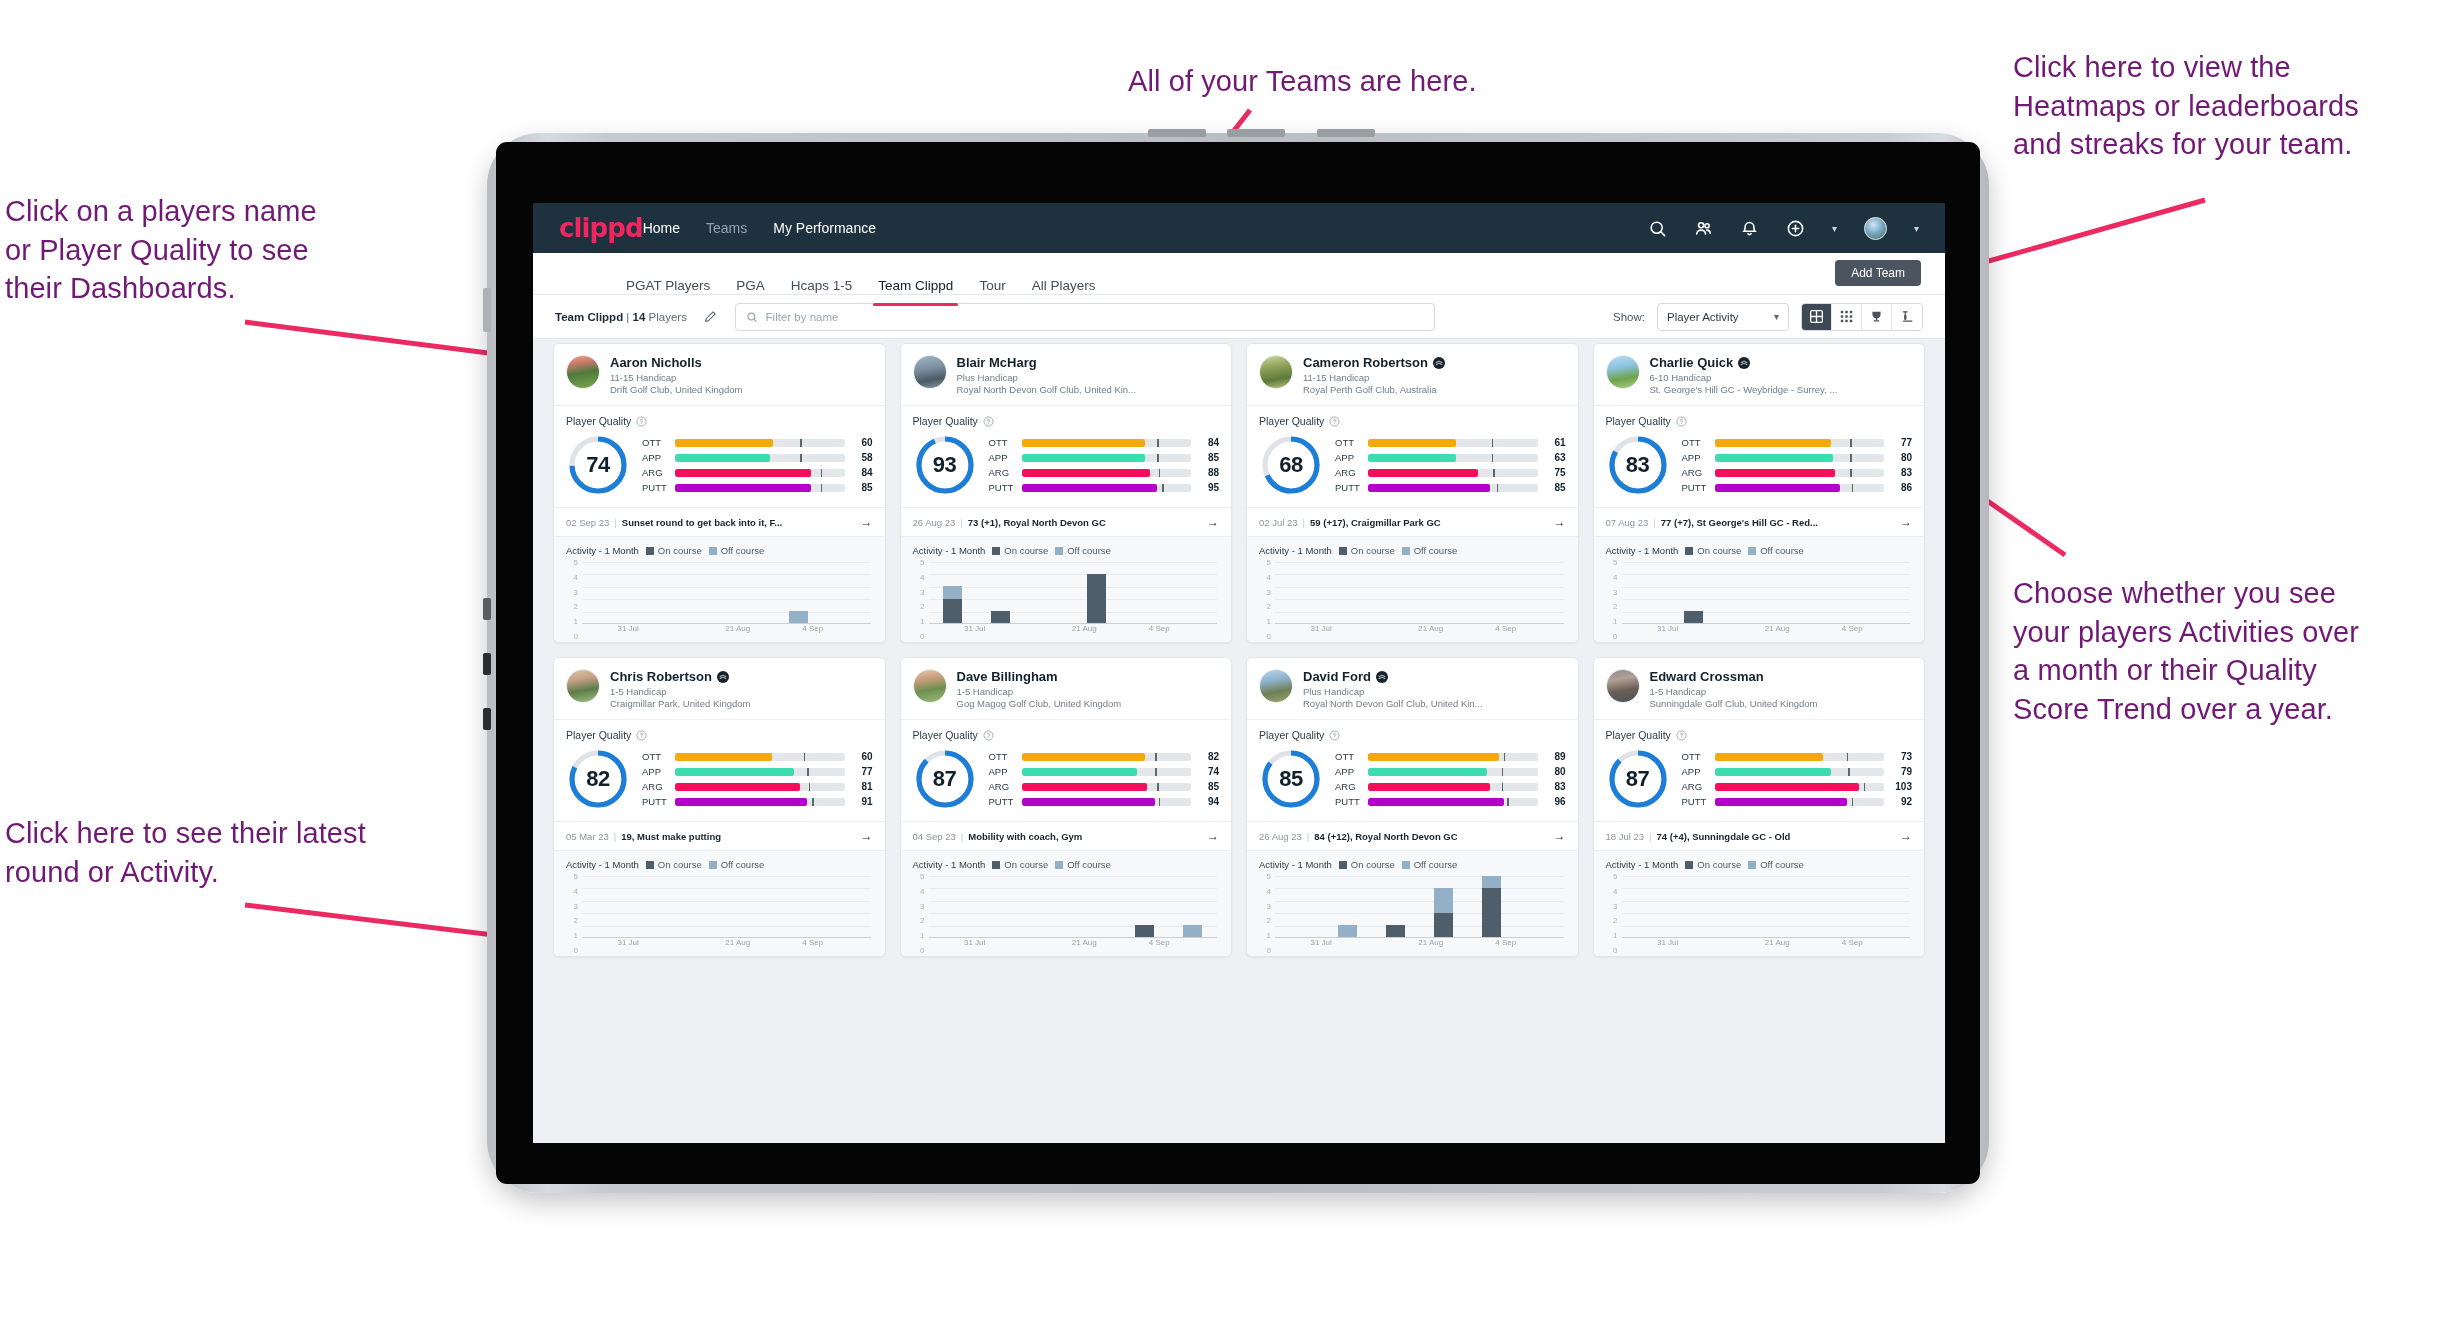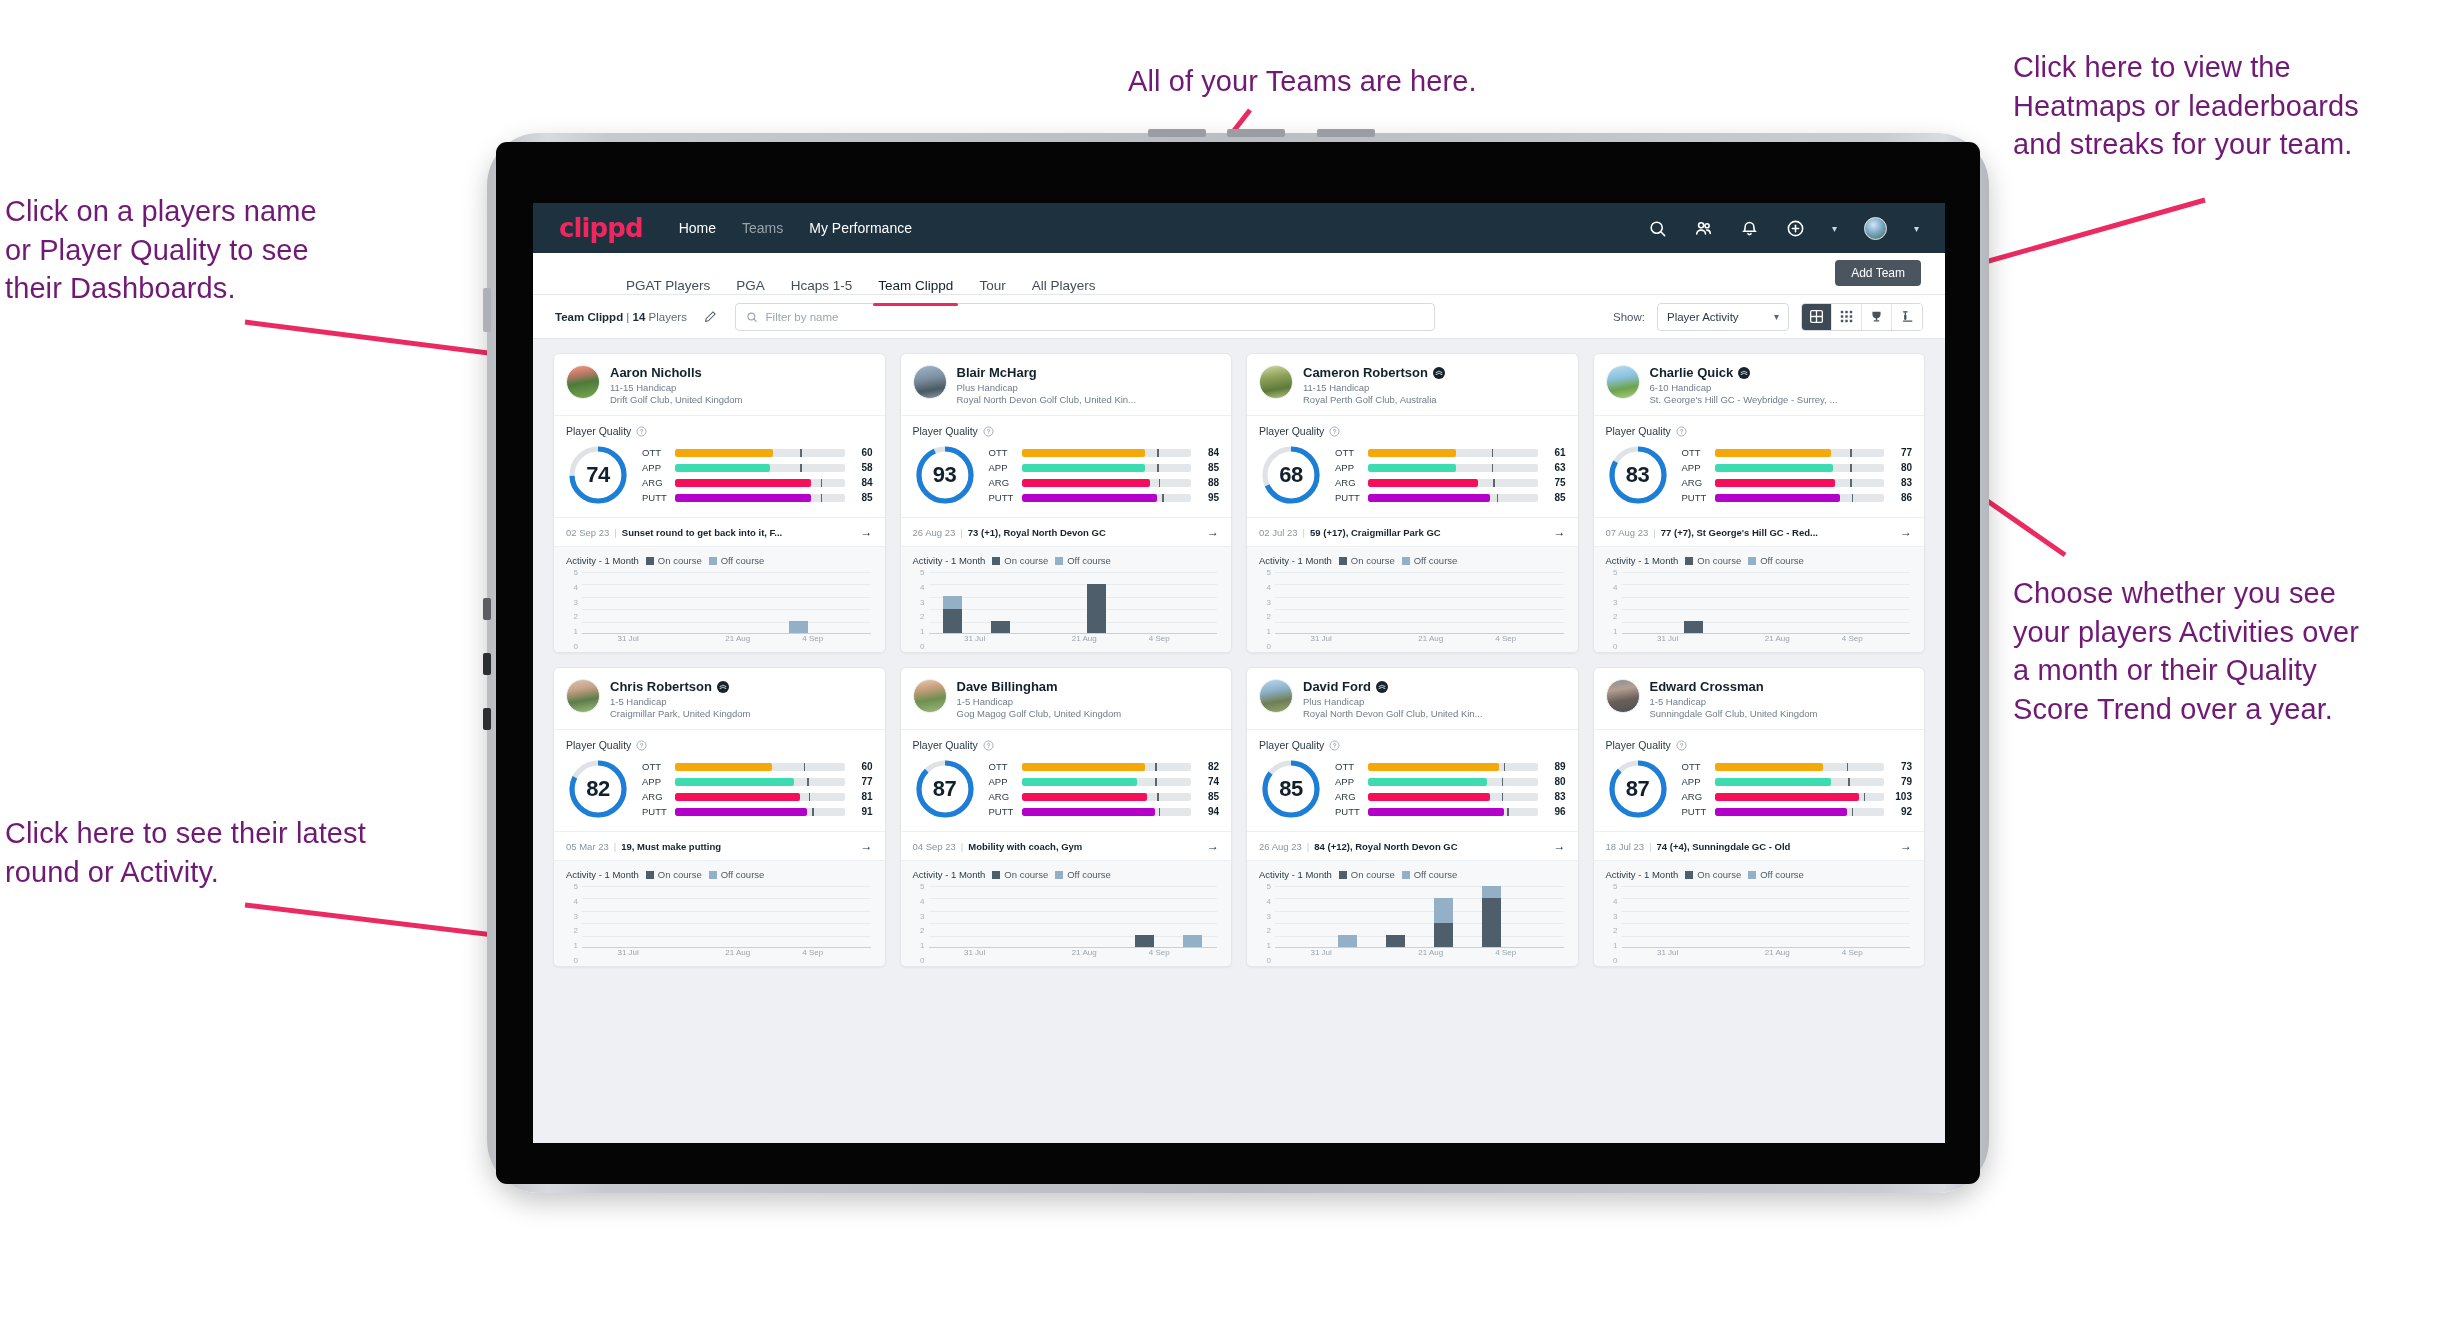--- a/index.html
+++ b/index.html
@@ -50,21 +50,21 @@
   .tb-l2 { left:-4px; top:465px; width:8px; height:22px; background:#5a5d61;}
   .tb-l3 { left:-4px; top:520px; width:8px; height:22px; background:#2b2e31;}
   .tb-l4 { left:-4px; top:575px; width:8px; height:22px; background:#2b2e31;}
 
   
   .app-header {
     height:50px; background:#1d313f; display:flex; align-items:center;
     padding:0 26px; position:relative;
   }
   .logo { color:#f0275f; font-size:26px; font-weight:700; letter-spacing:-.9px; font-family:"DejaVu Sans", sans-serif;}
-  .nav-links { display:flex; align-items:center; gap:26px; margin-left:36px; }
+  .nav-links { display:flex; align-items:center; gap:26px; }
   .nav-link { color:#ffffff; font-size:14px; }
   .nav-link.dim { color:#97a4ad; }
   .hdr-right { margin-left:auto; display:flex; align-items:center; gap:27px; }
   .hicon { width:19px; height:19px; display:block; }
   .hicon svg { width:19px; height:19px; display:block; }
   .avatar-hdr {
     width:23px;height:23px;border-radius:50%;
     background: radial-gradient(circle at 40% 32%, #cfe6f5 0%, #7aa7c4 46%, #3f6c4a 100%);
     border:1.5px solid #e7edf1;
   }
@@ -119,21 +119,21 @@
   .view-group { display:flex; border:1px solid #d6dade; border-radius:4px; overflow:hidden; height:28px; }
   .view-btn {
     width:30px; height:26px; display:flex; align-items:center; justify-content:center;
     background:#fff; border:none; border-right:1px solid #e2e6ea; cursor:pointer;
   }
   .view-btn:last-child { border-right:none; }
   .view-btn.active { background:#3d4a55; }
   .view-btn svg { display:block; }
 
   
-  .cards-area { padding:14px 20px; display:grid; grid-template-columns:repeat(4,1fr); gap:14px; }
+  .cards-area { padding:4px 20px; display:grid; grid-template-columns:repeat(4,1fr); gap:14px; }
   .card {
     background:#fff; border:1px solid #e4e7ea; border-radius:6px; overflow:hidden;
     box-shadow:0 1px 2px rgba(16,24,40,.05);
   }
   .card-head { display:flex; gap:10px; padding:11px 12px 10px 12px; align-items:flex-start; }
   .pavatar {
     width:34px;height:34px;border-radius:50%;flex:0 0 34px;
     border:1.5px solid #e9edf0; background-size:cover;
   }
   .pa-0{background:linear-gradient(170deg,#f2a07a 0%,#c87a6e 24%,#4d7a3a 52%,#7ea84f 100%);}

